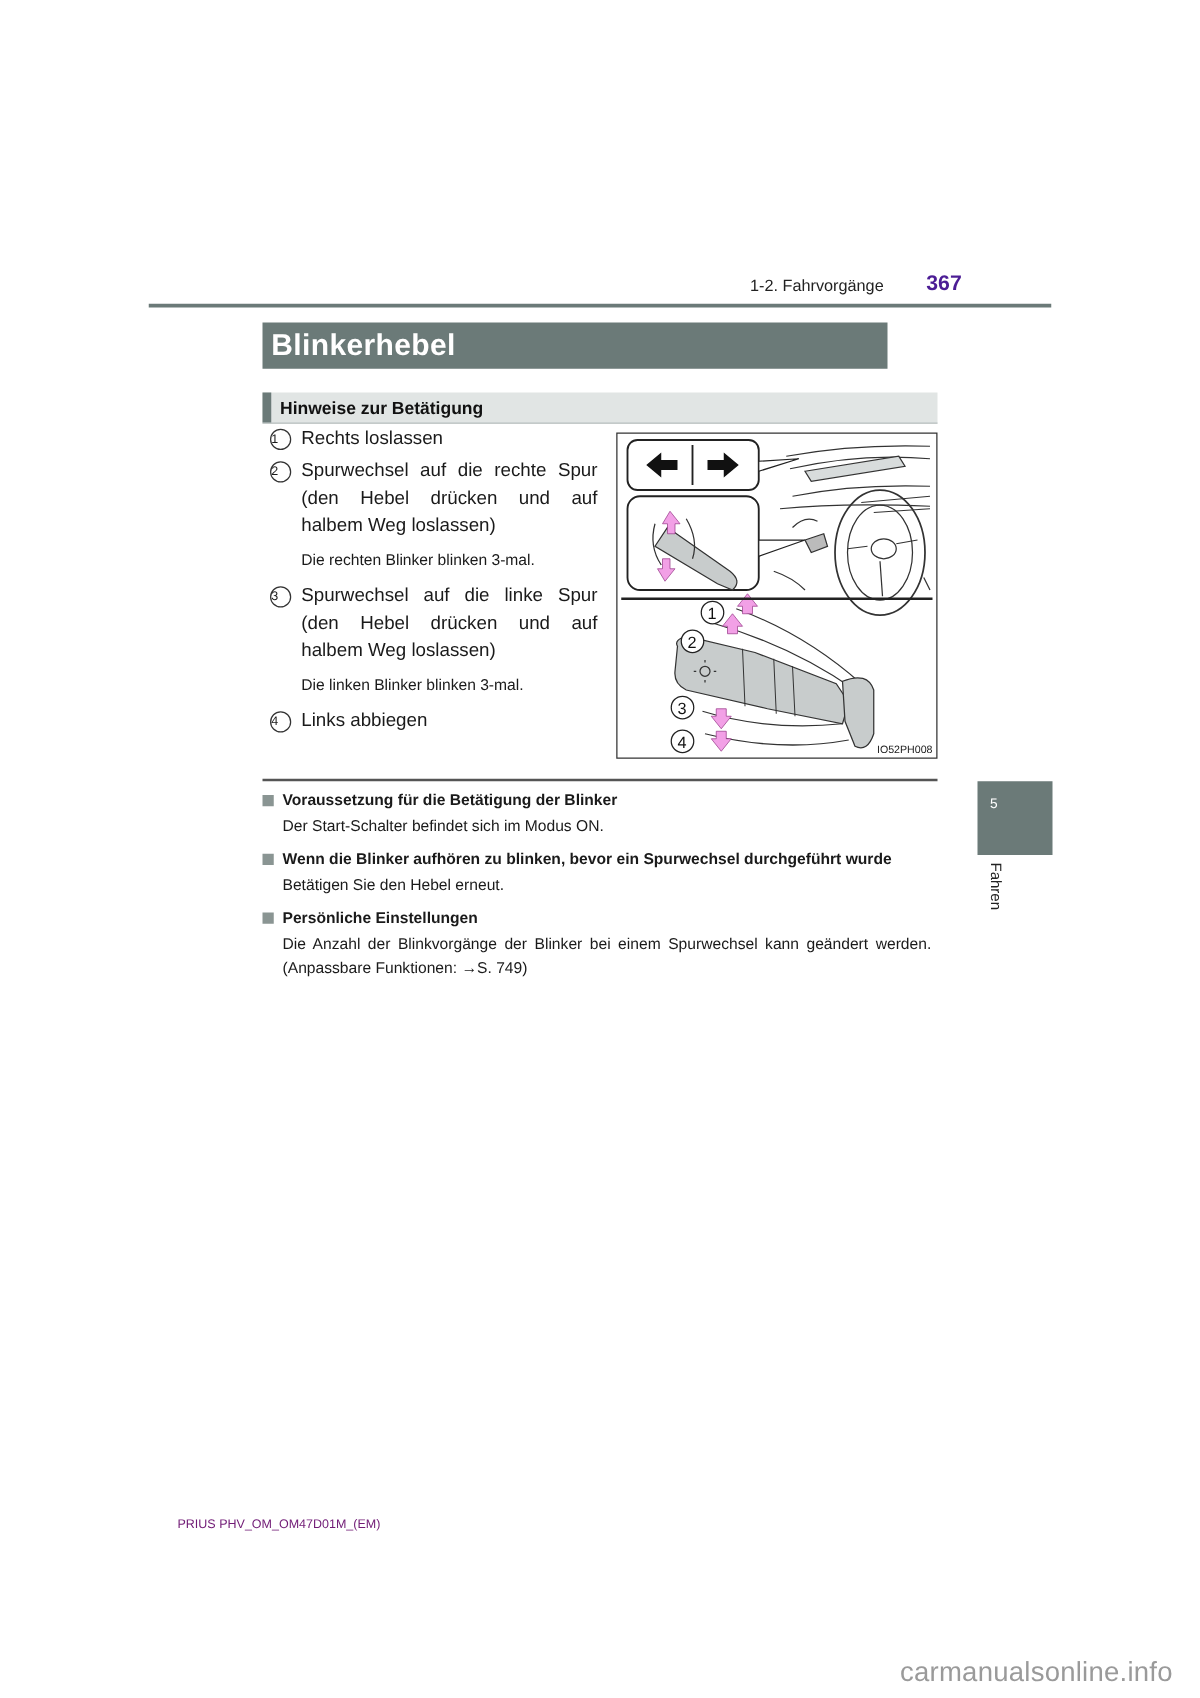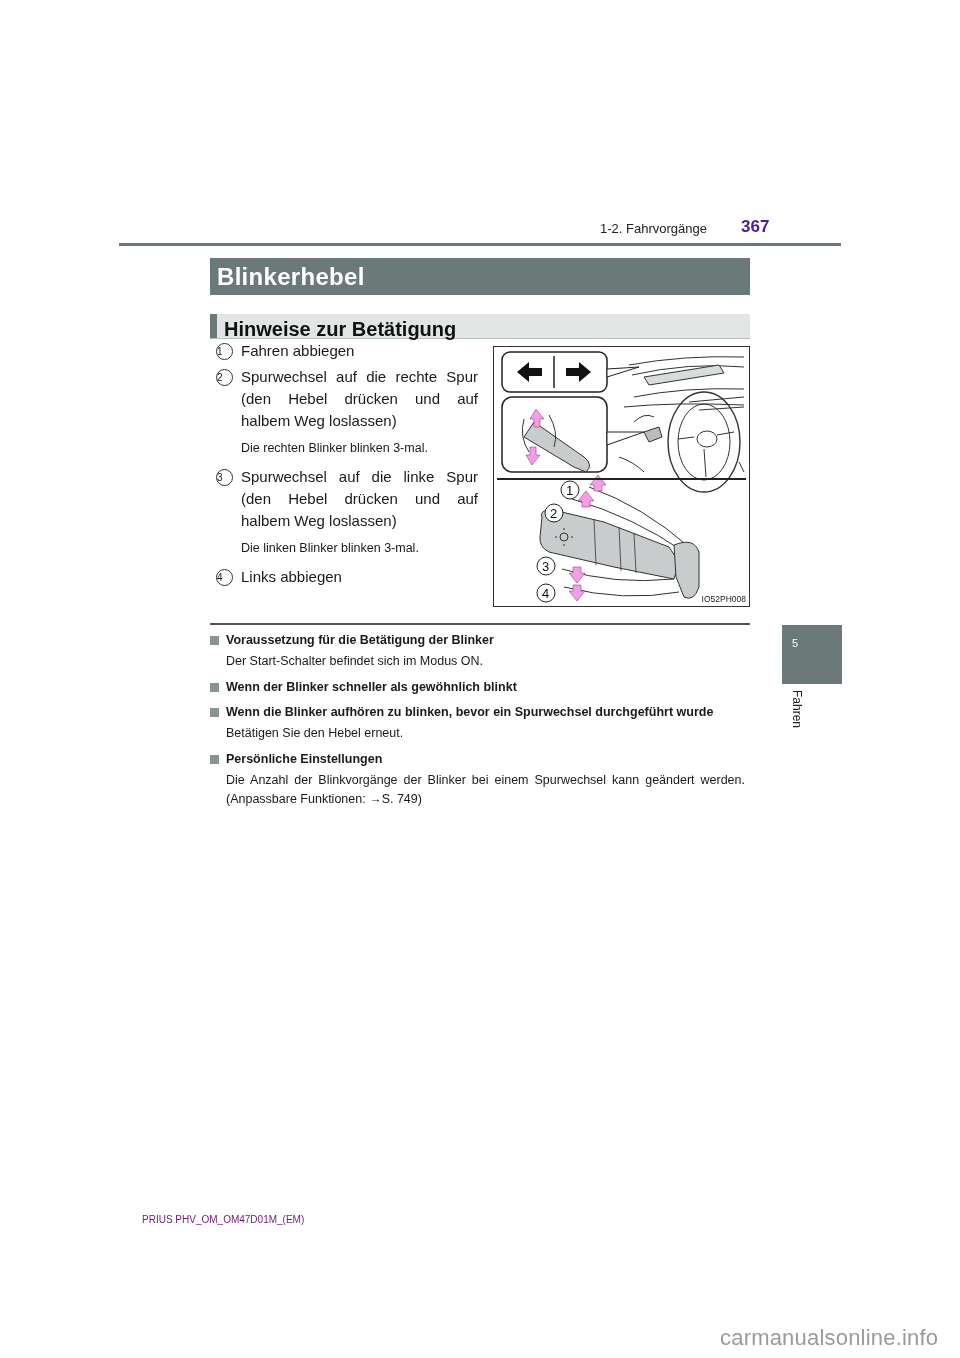--- a/index.html
+++ b/index.html
@@ -4,26 +4,26 @@
 <style>
   html, body { margin: 0; padding: 0; }
   body {
     width: 960px; height: 1358px; position: relative; background: #ffffff;
     font-family: "Liberation Sans", sans-serif; color: #1a1a1a; overflow: hidden;
   }
   .hdr-section { position: absolute; left: 600px; top: 221px; font-size: 13px; color: #222; }
   .hdr-page { position: absolute; left: 741px; top: 217px; font-size: 17px; font-weight: bold; color: #4c1d95; }
   .hdr-rule { position: absolute; left: 119px; top: 243px; width: 722px; height: 3px; background: #6b7a78; }
 
-  .title-bar { position: absolute; left: 210px; top: 258px; width: 540px; height: 37px; background: #6b7a78; }
+  .title-bar { position: absolute; left: 210px; top: 258px; width: 500px; height: 37px; background: #6b7a78; }
   .title-bar span { position: absolute; left: 7px; top: 5px; font-size: 24px; font-weight: bold; color: #ffffff; letter-spacing: 0.3px; }
 
   .sub-bar { position: absolute; left: 210px; top: 314px; width: 540px; height: 24px; background: #e1e5e4; border-bottom: 1px solid #b8c0bf; }
   .sub-bar .accent { position: absolute; left: 0; top: 0; width: 7px; height: 24px; background: #6b7a78; }
-  .sub-bar span { position: absolute; left: 14px; top: 4px; font-size: 20px; font-weight: bold; color: #111; }
+  .sub-bar span { position: absolute; left: 14px; top: 4px; font-size: 14px; font-weight: bold; color: #111; }
 
   .steps { position: absolute; left: 213px; top: 340px; width: 265px; }
   .step { position: relative; padding-left: 28px; font-size: 15px; line-height: 22px; margin-bottom: 4px; text-align: justify; text-align-last: left; }
   .step .num {
     position: absolute; left: 3px; top: 3px; width: 15px; height: 15px; border: 1px solid #333;
     border-radius: 50%; font-size: 10px; line-height: 15px; text-align: center; box-sizing: content-box;
   }
   .step .note { display: block; font-size: 12.5px; line-height: 16px; margin-top: 8px; margin-bottom: 10px; }
 
   .figure { position: absolute; left: 493px; top: 346px; width: 257px; height: 261px; border: 1px solid #333; box-sizing: border-box; background: #fff; }
@@ -58,21 +58,21 @@
 </div>
 
 <div class="sub-bar">
   <div class="accent"></div>
   <span>Hinweise zur Betätigung</span>
 </div>
 
 <div class="steps">
   <div class="step">
     <span class="num">1</span>
-    <span>Fahren abbiegen</span>
+    <span>Rechts loslassen</span>
   </div>
   <div class="step">
     <span class="num">2</span>
     <span>Spurwechsel auf die rechte Spur (den Hebel drücken und auf halbem Weg loslassen)</span>
     <span class="note">Die rechten Blinker blinken 3-mal.</span>
   </div>
   <div class="step">
     <span class="num">3</span>
     <span>Spurwechsel auf die linke Spur (den Hebel drücken und auf halbem Weg loslassen)</span>
     <span class="note">Die linken Blinker blinken 3-mal.</span>
@@ -152,21 +152,20 @@
 </div>
 
 <div class="body-rule"></div>
 
 <div class="notes">
   <div class="note-item">
     <div class="note-head"><span class="sq"></span><span>Voraussetzung für die Betätigung der Blinker</span></div>
     <div class="note-body">Der Start-Schalter befindet sich im Modus ON.</div>
   </div>
   <div class="note-item">
-    <div class="note-head"><span class="sq"></span><span>Wenn der Blinker schneller als gewöhnlich blinkt</span></div>
   </div>
   <div class="note-item">
     <div class="note-head"><span class="sq"></span><span>Wenn die Blinker aufhören zu blinken, bevor ein Spurwechsel durchgeführt wurde</span></div>
     <div class="note-body">Betätigen Sie den Hebel erneut.</div>
   </div>
   <div class="note-item">
     <div class="note-head"><span class="sq"></span><span>Persönliche Einstellungen</span></div>
     <div class="note-body">Die Anzahl der Blinkvorgänge der Blinker bei einem Spurwechsel kann geändert werden. (Anpassbare Funktionen: →S. 749)</div>
   </div>
 </div>

